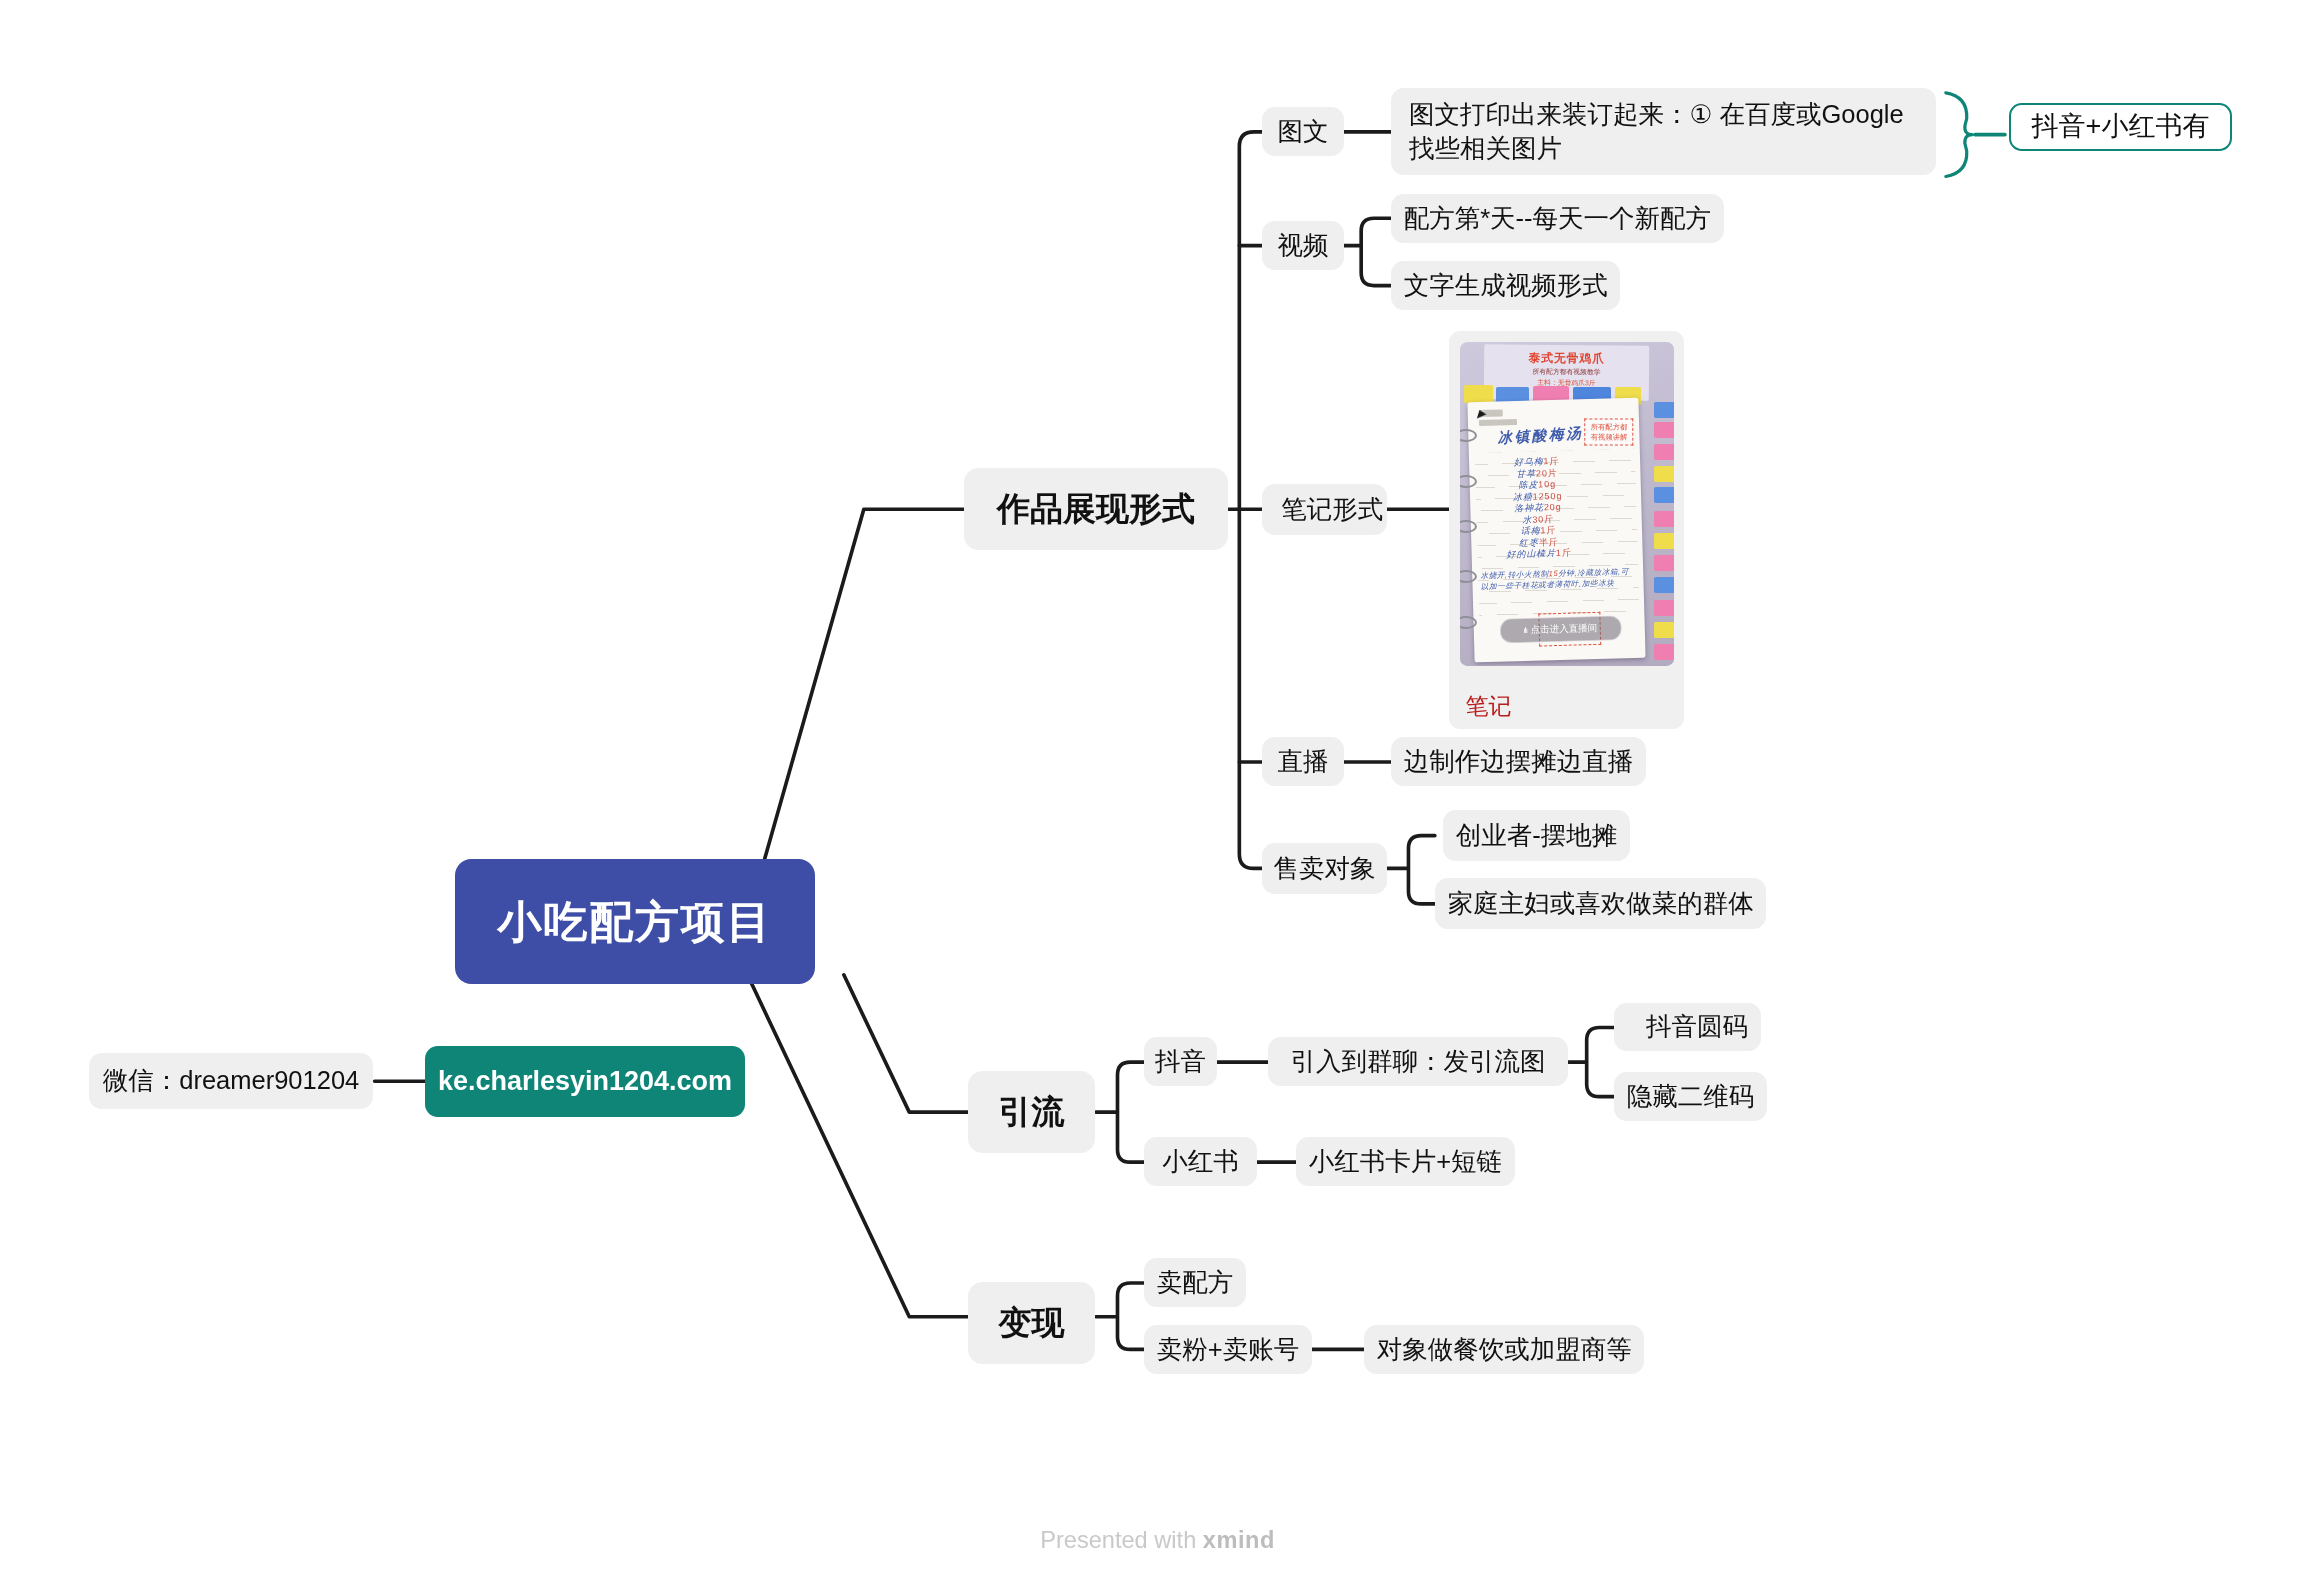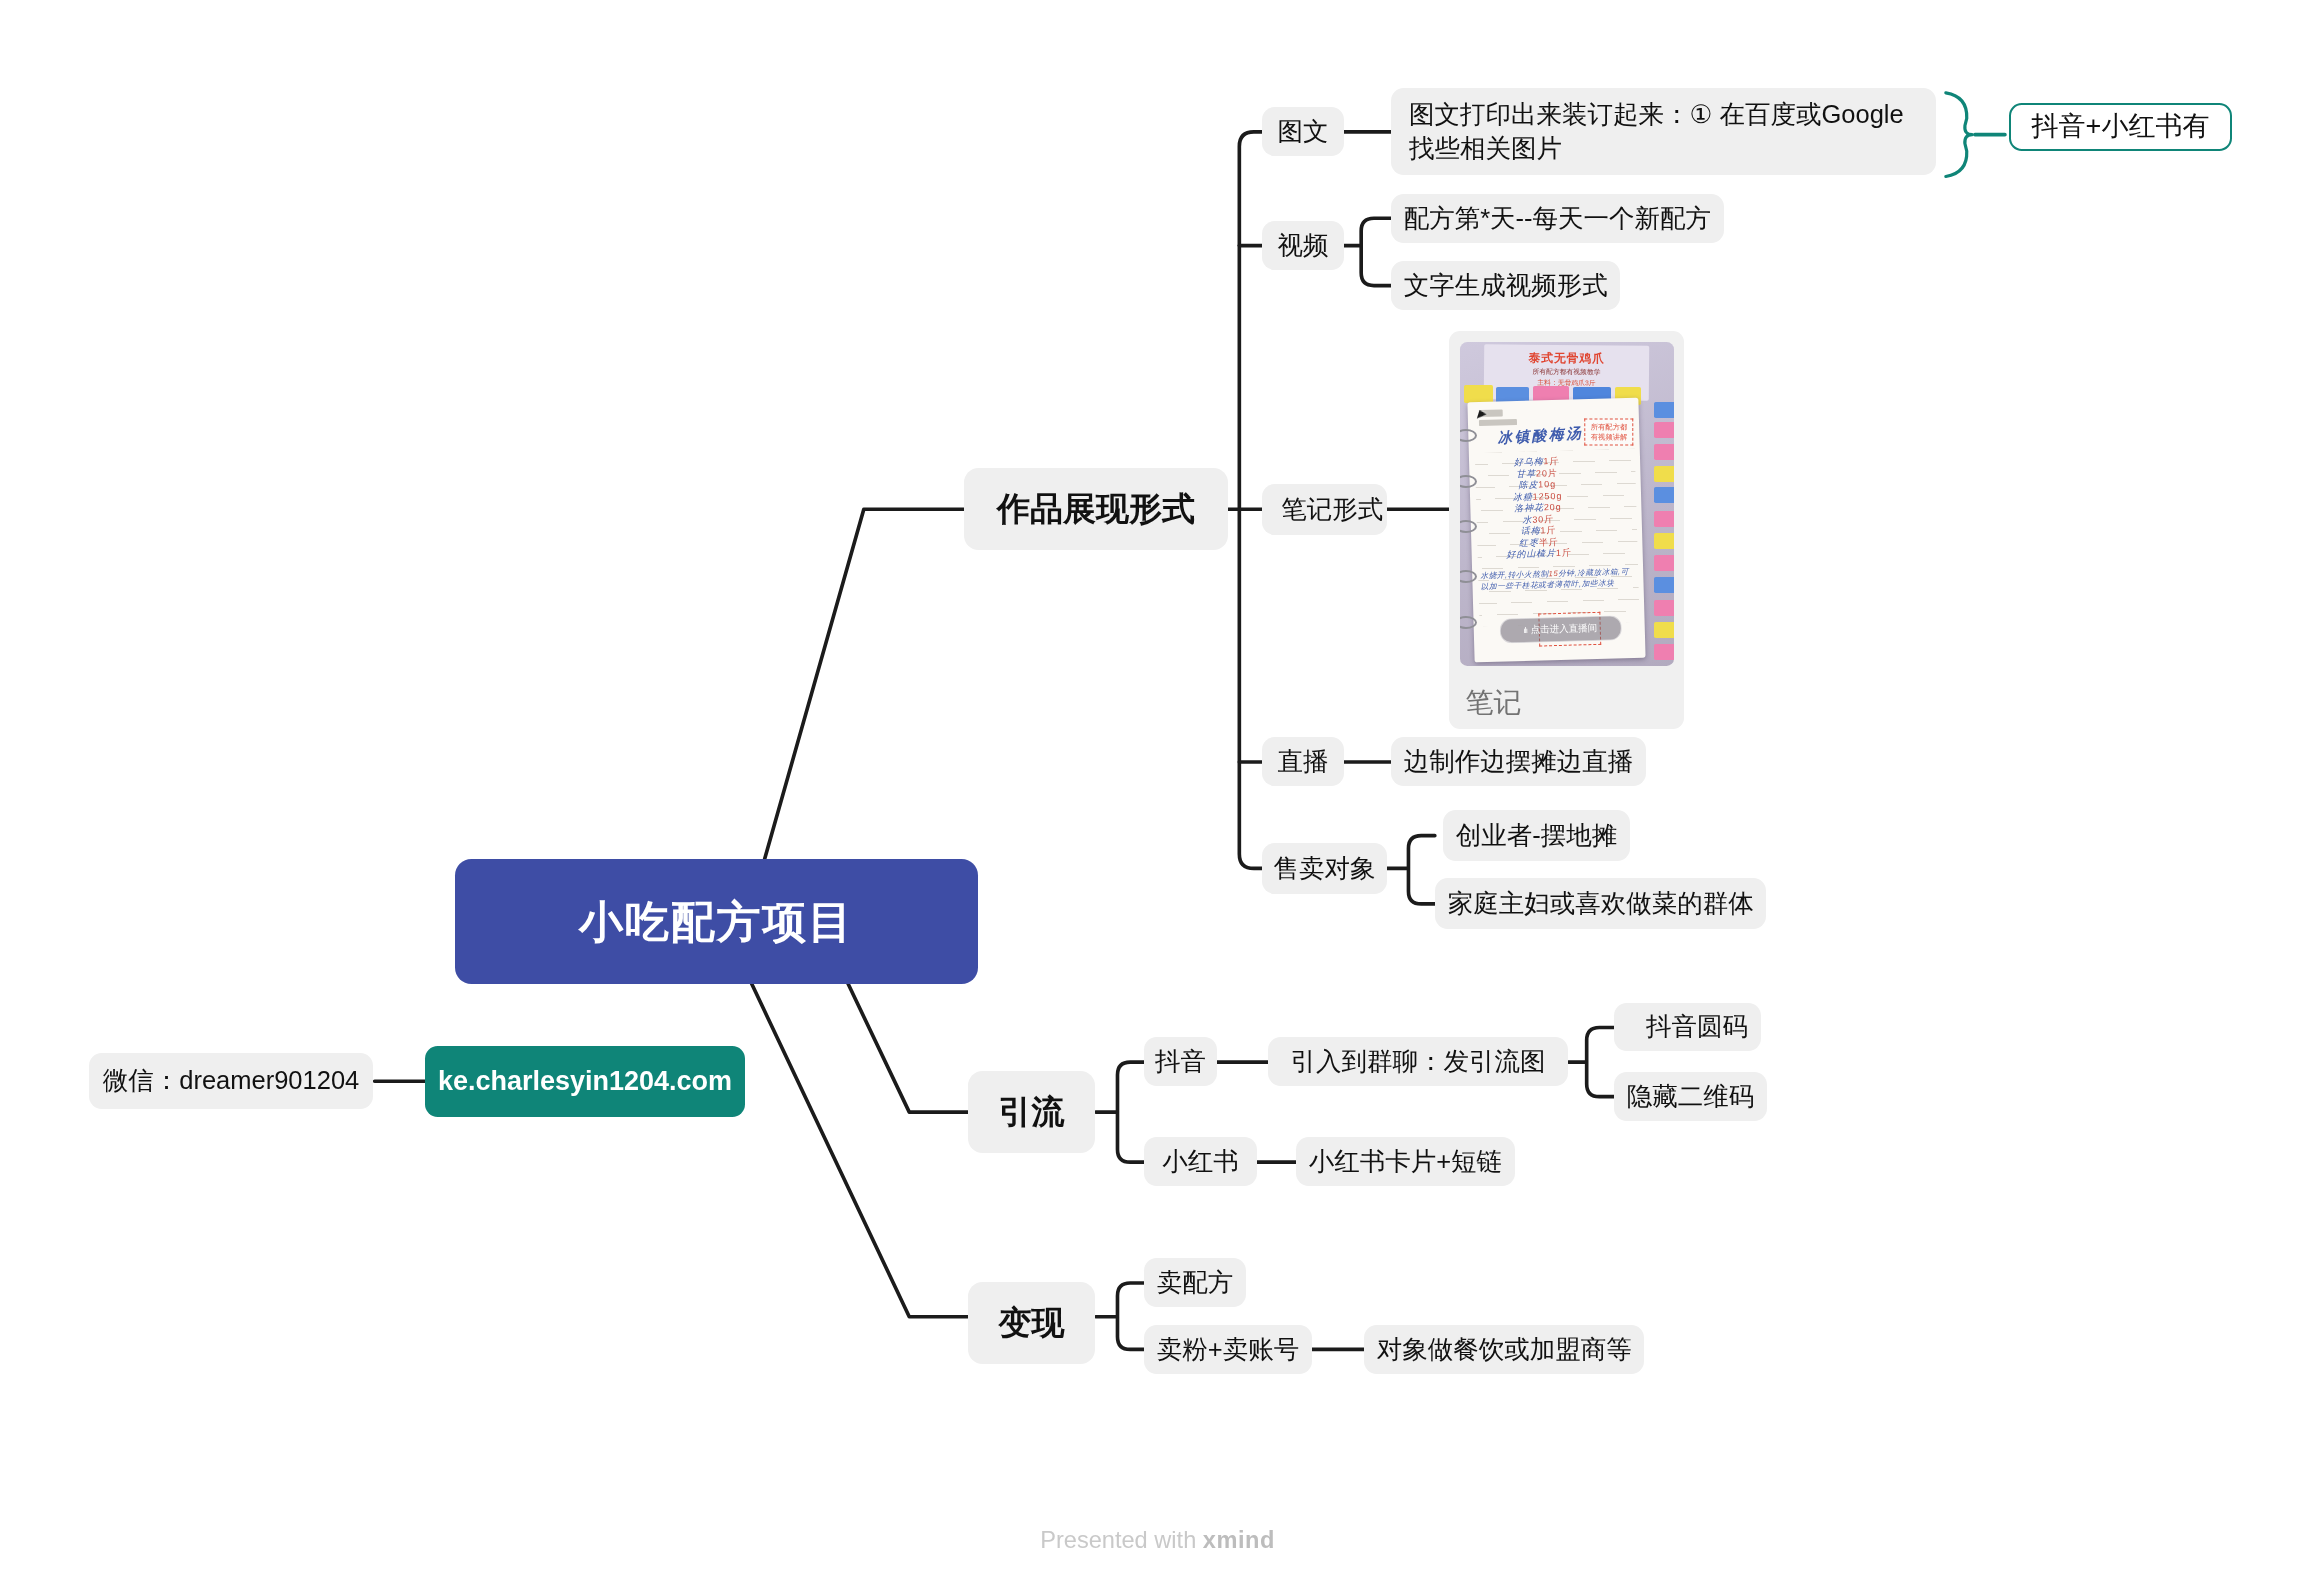--- a/index.html
+++ b/index.html
@@ -14,21 +14,21 @@
   .tlb{stroke:var(--teal);stroke-width:3.5;fill:none;stroke-linejoin:round;stroke-linecap:round;}
   .n{position:absolute;z-index:2;background:var(--node);border-radius:12.7px;color:#111;
      display:flex;align-items:center;justify-content:center;font-size:25.5px;line-height:1.3;
      white-space:nowrap;box-sizing:border-box;padding:0 12.7px;}
   .n.big{font-weight:700;font-size:33px;border-radius:14.5px;}
   .n.central{background:var(--central);color:#fff;font-weight:700;font-size:44px;border-radius:16.4px;letter-spacing:1.8px;}
   .n.tealfill{background:var(--teal);color:#fff;font-weight:700;font-size:27px;border-radius:12.7px;}
   .n.tealline{background:#fff;border:2.7px solid var(--teal);font-size:27px;border-radius:12.7px;}
   .n.wrap{white-space:normal;justify-content:flex-start;text-align:left;padding:9px 18px;}
   .card{position:absolute;z-index:2;background:#F0F0F0;border-radius:11px;}
-  .card .cap{position:absolute;left:16.4px;bottom:7.3px;font-size:28px;color:#737373;}
+  .card .cap{position:absolute;left:16.4px;bottom:7.3px;font-size:23px;color:#b91c1c;}
   .photo{position:absolute;left:11px;top:11px;width:214px;height:324px;border-radius:7.3px;overflow:hidden;
          background:linear-gradient(160deg,#cfc9dd 0%,#beb7cc 55%,#b2aabf 100%);}
   .paper{position:absolute;left:23.6px;top:2.7px;width:165px;height:55px;background:#e6e1ee;border-radius:1.8px;
          text-align:center;transform:rotate(.5deg);}
   .paper .t1{color:#e04531;font-weight:700;font-size:11.8px;margin-top:5.5px;letter-spacing:0.9px;}
   .paper .t2{color:#8a3535;font-size:6.8px;margin-top:0.9px;}
   .paper .t3{color:#d8503c;font-size:6.8px;margin-top:0.9px;}
   .tab{position:absolute;height:18px;border-radius:1.8px;}
   .page{position:absolute;left:11px;top:58px;width:171px;height:260px;background:#fbf9f5;border-radius:2.7px;
         transform:rotate(-1.6deg);box-shadow:0 1.8px 5.5px rgba(40,30,60,.35);overflow:hidden;}
@@ -85,21 +85,21 @@
 
     <path class="ln" d="M 1205 1223 L 1229 1223 M 1258 1168 L 1243 1168 Q 1229 1168 1229 1182 L 1229 1264 Q 1229 1278 1243 1278 L 1258 1278"></path>
     <path class="ln" d="M 1338 1168 L 1395 1168"></path>
     <path class="ln" d="M 1725 1168 L 1745 1168 M 1775 1130 L 1759 1130 Q 1745 1130 1745 1144 L 1745 1192 Q 1745 1206 1759 1206 L 1775 1206"></path>
     <path class="ln" d="M 1368 1278 L 1425 1278"></path>
 
     <path class="ln" d="M 1205 1448 L 1229 1448 M 1258 1411 L 1243 1411 Q 1229 1411 1229 1425 L 1229 1470 Q 1229 1484 1243 1484 L 1258 1484"></path>
     <path class="ln" d="M 1443 1484 L 1500 1484"></path>
   </svg>
 
-  <div class="n central" style="left:455px;top:859px;width:523px;height:125px;">小吃配方项目</div>
+  <div class="n central" style="left:455px;top:859px;width:360px;height:125px;">小吃配方项目</div>
 
   <div class="n tealfill" style="left:425px;top:1046px;width:320px;height:71px;">ke.charlesyin1204.com</div>
   <div class="n" style="left:89px;top:1053px;width:284px;height:56px;">微信：dreamer901204</div>
 
   <div class="n big" style="left:964px;top:468px;width:264px;height:82px;">作品展现形式</div>
 
   <div class="n" style="left:1262px;top:107px;width:82px;height:49px;">图文</div>
   <div class="n wrap" style="left:1391px;top:88px;width:545px;height:87px;align-items:center;">图文打印出来装订起来：① 在百度或Google找些相关图片</div>
   <div class="n tealline" style="left:2009px;top:103px;width:223px;height:48px;">抖音+小红书有</div>
 

